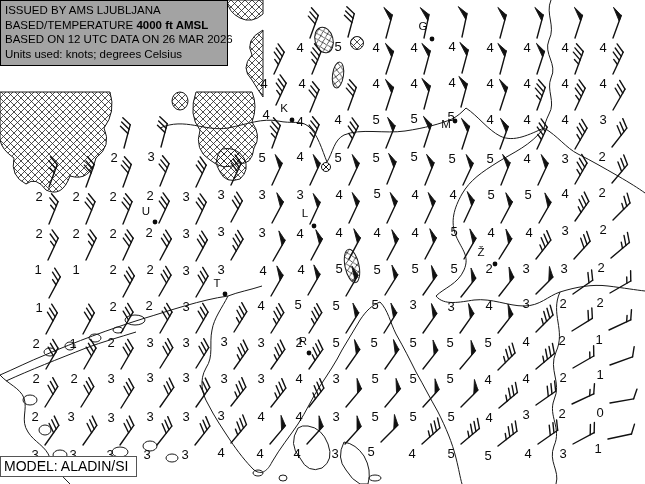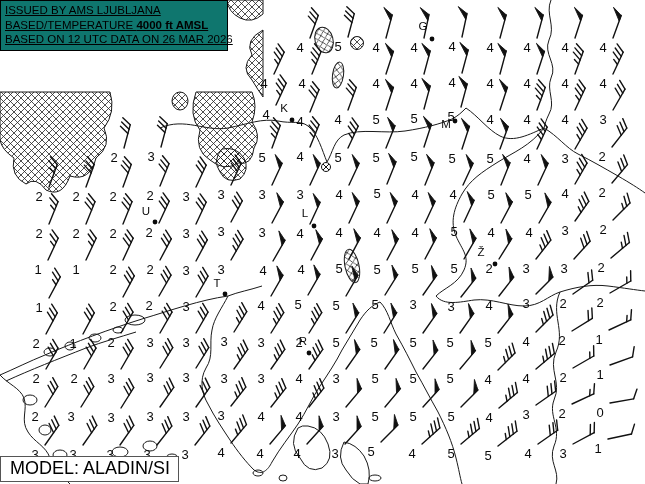--- a/index.html
+++ b/index.html
@@ -5,24 +5,24 @@
   html,body{margin:0;padding:0;background:#fff;}
   .stage{position:relative;width:645px;height:484px;background:#ffffff;overflow:hidden;
          font-family:"Liberation Sans",sans-serif;color:#000;}
   #map{position:absolute;left:0;top:0;}
   .map-line{stroke:#1a1a1a;stroke-width:1;fill:none;}
   .hatch{fill:url(#xh);stroke:#1a1a1a;stroke-width:1;}
   text.temp{font-family:"Liberation Sans",sans-serif;font-size:13px;fill:#0a0a0a;text-anchor:middle;}
   text.city{font-family:"Liberation Sans",sans-serif;font-size:11.5px;fill:#0a0a0a;text-anchor:middle;}
   .barb line{stroke:#111;stroke-width:1.4;stroke-linecap:round;}
   .header-box{position:absolute;left:0;top:0;width:228px;box-sizing:border-box;border:1px solid #000;
-              background:#0f766e;padding:2px 4px 3px 4px;font-size:11.5px;line-height:14.7px;z-index:5;text-decoration:underline;}
+              background:#a3a3a3;padding:2px 4px 3px 4px;font-size:11.5px;line-height:14.7px;z-index:5;}
   .header-box .hline{white-space:nowrap;}
   .model-box{position:absolute;left:0;top:456px;box-sizing:border-box;border:1px solid #555;background:#fff;
-             padding:1px 8px 2px 9px;font-size:18px;z-index:5;}
+             padding:1px 8px 2px 3px;font-size:14px;z-index:5;}
 </style>
 </head>
 <body>
 
 <div class="stage">
 
   <svg id="map" width="645" height="484" viewBox="0 0 645 484">
     <defs>
       <pattern id="xh" width="7" height="7" patternUnits="userSpaceOnUse">
         <path d="M0,7 L7,0 M0,0 L7,7" stroke="#222" stroke-width="0.8" fill="none"></path>
@@ -1494,19 +1494,20 @@
           <text x="217" y="287" class="city">T</text>
           <circle cx="225" cy="294" r="2.4" fill="#0a0a0a"></circle>
         </g>
       </g>
   </svg>
 
   <div class="header-box">
     <div class="hline"><span>ISSUED BY AMS LJUBLJANA</span><b></b></div>
     <div class="hline"><span>BASED/TEMPERATURE </span><b>4000 ft AMSL</b></div>
     <div class="hline"><span>BASED ON 12 UTC DATA ON 26 MAR 2026</span><b></b></div>
+    <div class="hline"><span>Units used: knots; degrees Celsius</span><b></b></div>
   </div>
 
   <div class="model-box">
     <span>MODEL: ALADIN/SI</span>
   </div>
 
 </div>
 
 </body></html>

